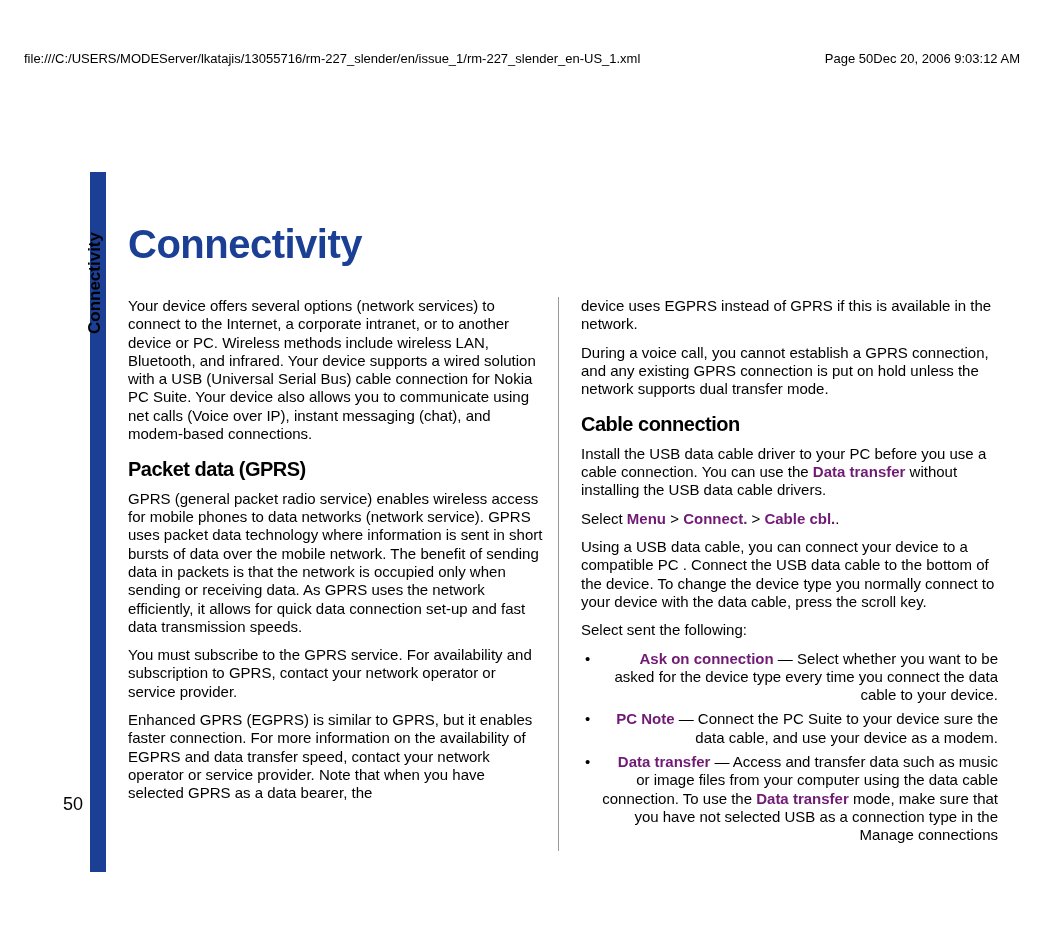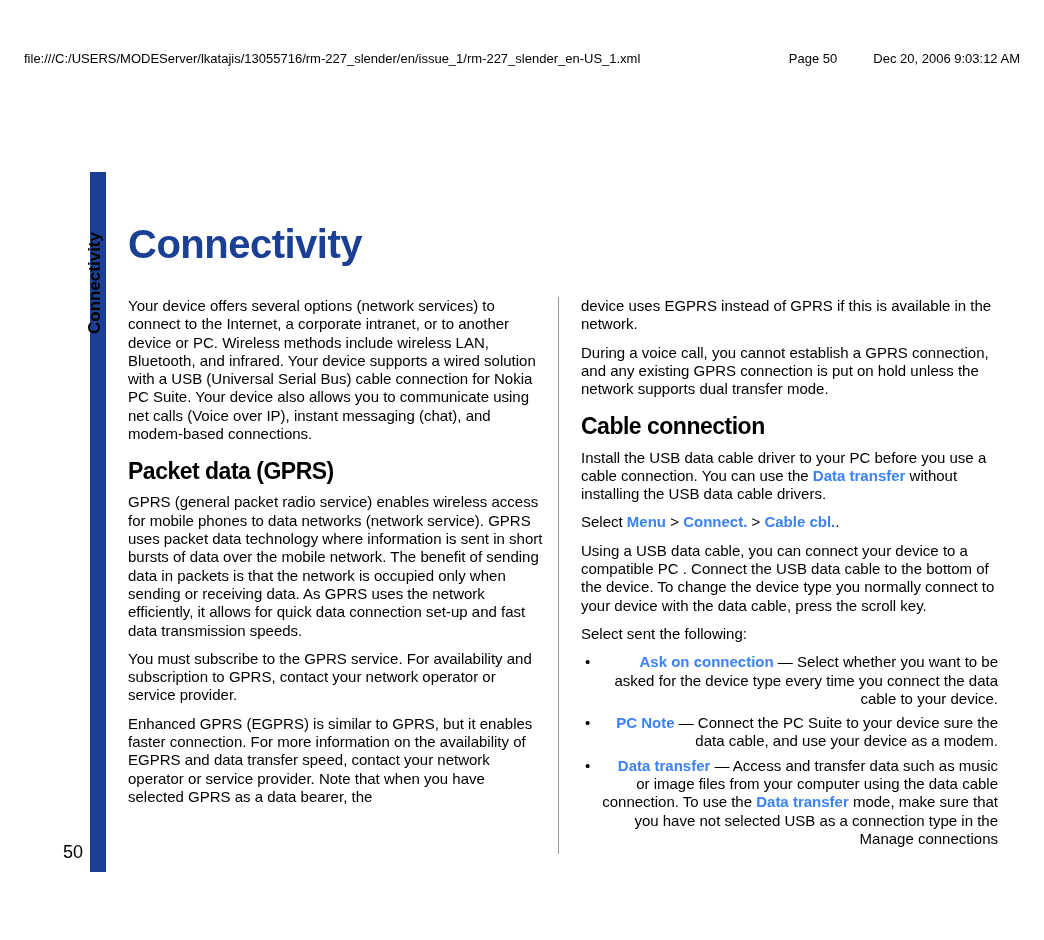--- a/index.html
+++ b/index.html
@@ -1,33 +1,33 @@
 <!DOCTYPE html>
 <html><head>
 <meta charset="utf-8">
 <style>
   * { box-sizing: border-box; margin: 0; padding: 0; }
   html, body { width: 1044px; height: 940px; background: #fff; font-family: Arial, Helvetica, sans-serif; color: #000; }
   .page { position: relative; width: 1044px; height: 940px; }
   .top-bar { position: absolute; top: 10px; left: 0; right: 0; font-size: 13px; display: flex; justify-content: space-between; padding: 0 24px; margin-top: 41px; }
   .top-left { }
-  .top-right { display: flex; gap: 36px; }
+  .top-right { display: flex; }
   .side-strip { position: absolute; left: 90px; top: 172px; width: 16px; height: 700px; background: #1b3f94; }
   .side-tab { position: absolute; left: 85px; top: 232px; transform: rotate(-90deg); transform-origin: left top; font-weight: bold; font-size: 17px; color: #000; white-space: nowrap; }
   .side-tab-inner { transform: translateX(-100%); }
-  .page-num { position: absolute; left: 63px; top: 842px; font-size: 18px; }
+  .page-num { position: absolute; left: 63px; top: 794px; font-size: 18px; }
   .content { position: absolute; left: 128px; top: 222px; width: 870px; }
   h1.title { color: #1b3f94; font-size: 40px; font-weight: 700; margin-bottom: 30px; letter-spacing: -0.5px; }
   .columns { display: flex; gap: 8px; }
   .col { width: 435px; font-size: 15px; line-height: 1.22; }
   .col.left { padding-right: 14px; border-right: 1px solid #999; }
   .col.right { padding-left: 14px; }
   .col p { margin-bottom: 10px; }
-  h2.section { font-size: 23px; font-weight: 700; margin: 14px 0 8px; letter-spacing: -0.5px; }
-  .link { color: #3b82f6; font-weight: bold; }
+  h2.section { font-size: 20px; font-weight: 700; margin: 14px 0 8px; letter-spacing: -0.5px; }
+  .link { color: #701a75; font-weight: bold; }
   ul.bullets { list-style: none; padding-left: 0; }
   ul.bullets li { position: relative; padding-left: 20px; margin-bottom: 6px; text-align: right; }
   ul.bullets li::before { content: "•"; position: absolute; left: 4px; top: 0; }
 </style>
 </head>
 <body>
 
 <div class="page">
 
   <div class="top-bar">

